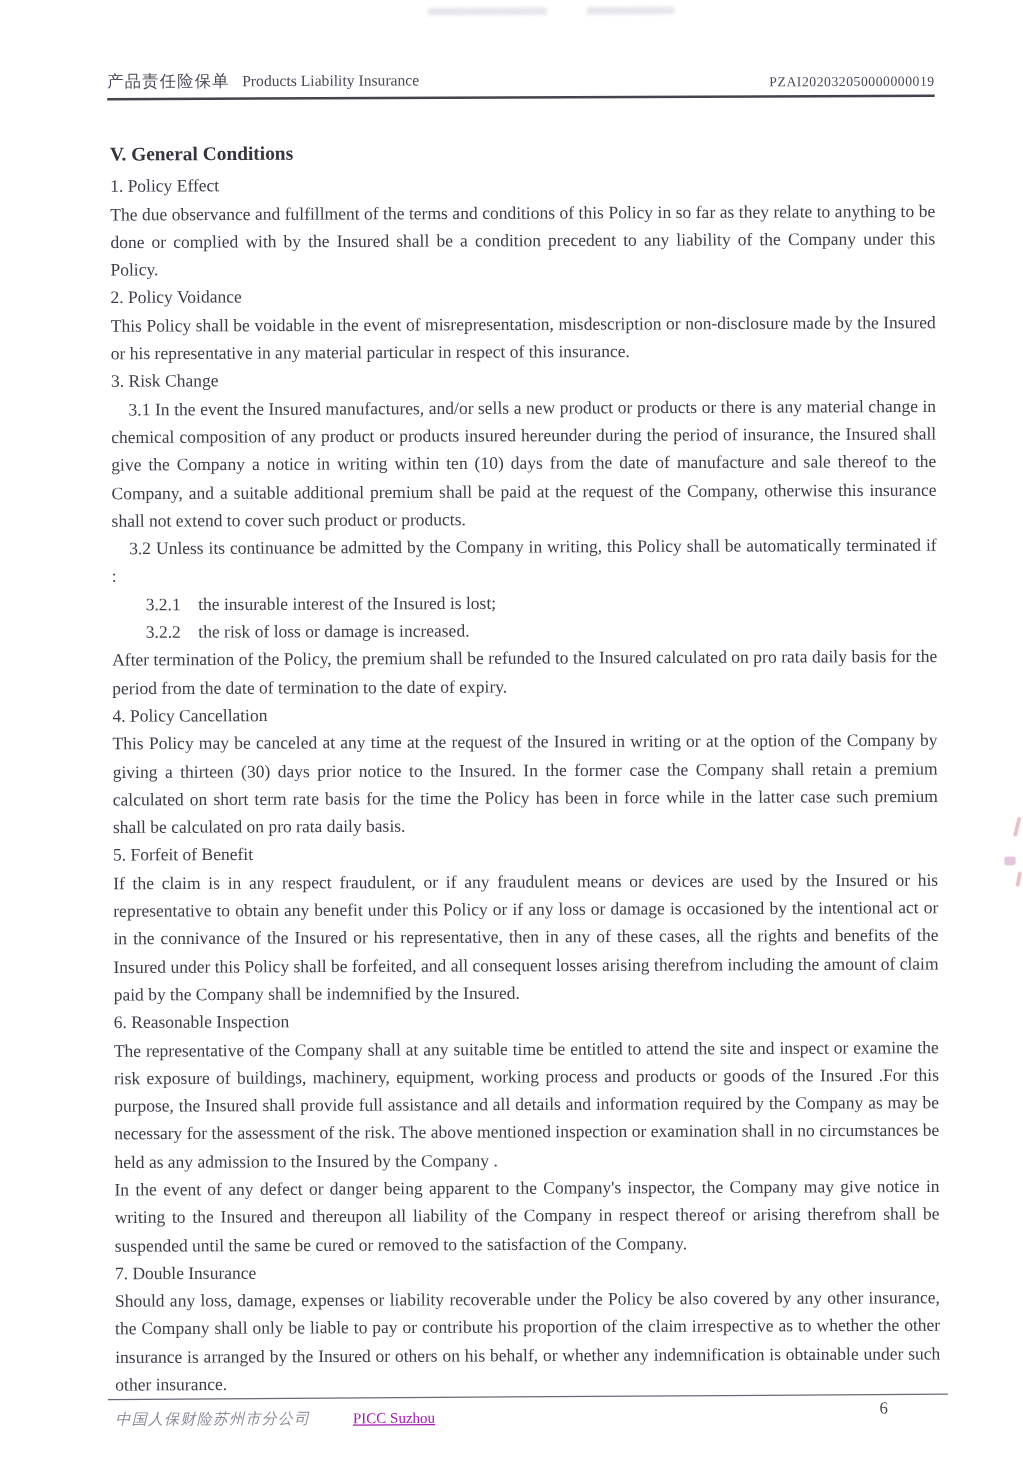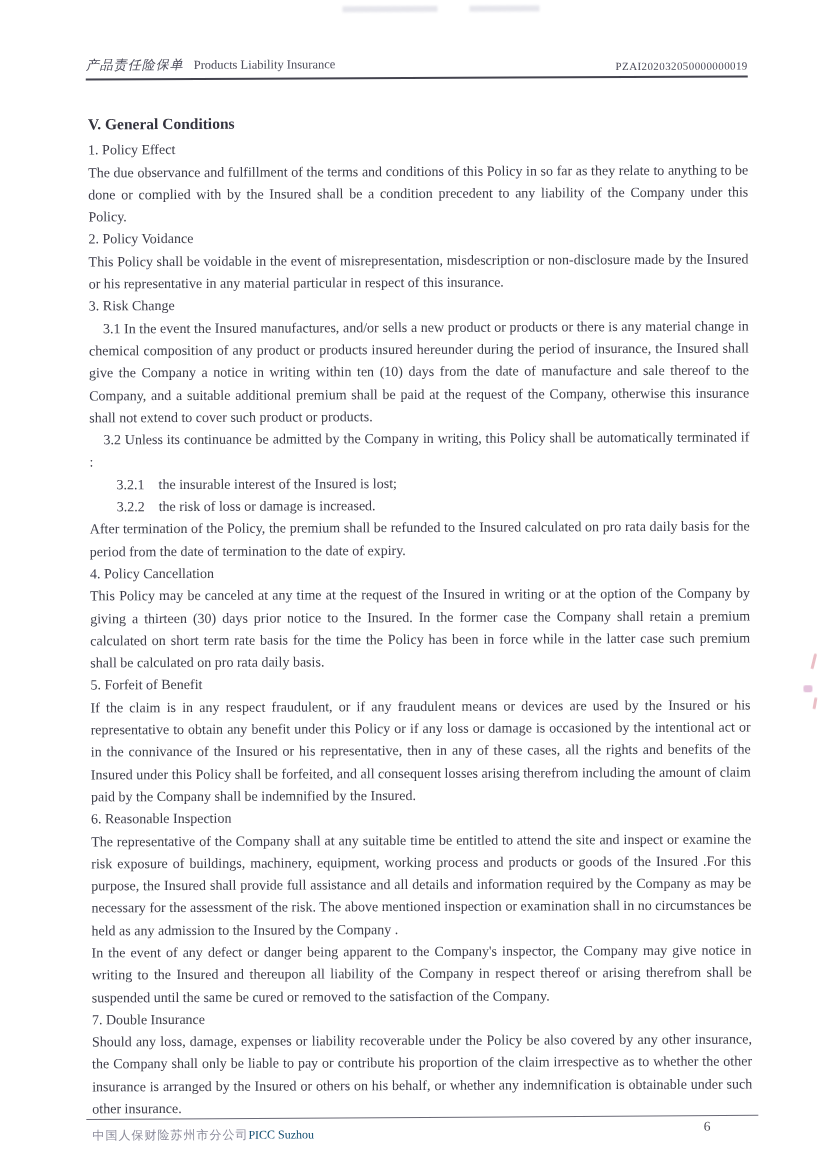--- a/index.html
+++ b/index.html
@@ -18,21 +18,21 @@
   .scan-smudge span{display:inline-block;height:6px;background:#b9bacb;vertical-align:top;}
   .scan-smudge span:first-child{width:95px;margin-right:32px;}
   .scan-smudge span:last-child{width:70px;}
   
   .header{
     position:absolute;top:55px;left:88px;right:68px;
     display:flex;justify-content:space-between;align-items:flex-end;
     padding-bottom:4px;border-bottom:2.5px solid #44444f;
     font-size:12.5px;color:#4a4a58;
   }
-  .header-left .zh{font-size:13px;font-style:italic;letter-spacing:1px;margin-right:10px;}
+  .header-left .zh{font-size:13px;letter-spacing:1px;margin-right:10px;}
   .header-left .en{font-size:12.5px;}
   .header-right{font-size:11px;letter-spacing:.4px;}
   
   .doc-body{
     position:absolute;top:112px;left:90px;width:660px;
     font-size:14px;line-height:22.3px;
     text-align:justify;
   }
   .doc-body h1{
     font-size:15.5px;font-weight:bold;margin:0 0 4px 0;line-height:22.3px;color:#34343f;
@@ -46,22 +46,22 @@
   .stamp-edge i{position:absolute;display:block;background:#d98a98;border-radius:2px;filter:blur(.6px);}
   .stamp-edge i:nth-child(1){width:2.5px;height:16px;right:2px;top:0;transform:rotate(14deg);}
   .stamp-edge i:nth-child(2){width:9px;height:7px;right:4px;top:32px;background:#cf93c0;}
   .stamp-edge i:nth-child(3){width:2.5px;height:12px;right:1px;top:44px;transform:rotate(10deg);}
   
   .footer-rule{position:absolute;left:84px;right:62px;top:1117px;border-top:1.6px solid #6a6a77;transform:rotate(-0.12deg);}
   .footer{
     position:absolute;left:90px;right:68px;top:1126px;
     font-size:12px;color:#8a8a9a;
   }
-  .footer .zh{letter-spacing:1px;}
-  .footer .en{color:#0c4a6e;}
+  .footer .zh{font-style:italic;letter-spacing:1px;margin-right:34px;}
+  .footer .en{color:#a21caf;text-decoration:underline;}
   .footer .pagenum{
     position:absolute;right:42px;top:-6px;
     font-size:13.5px;color:#4a4a55;
   }
 </style>
 </head>
 <body>
 
 <div class="page">
 

